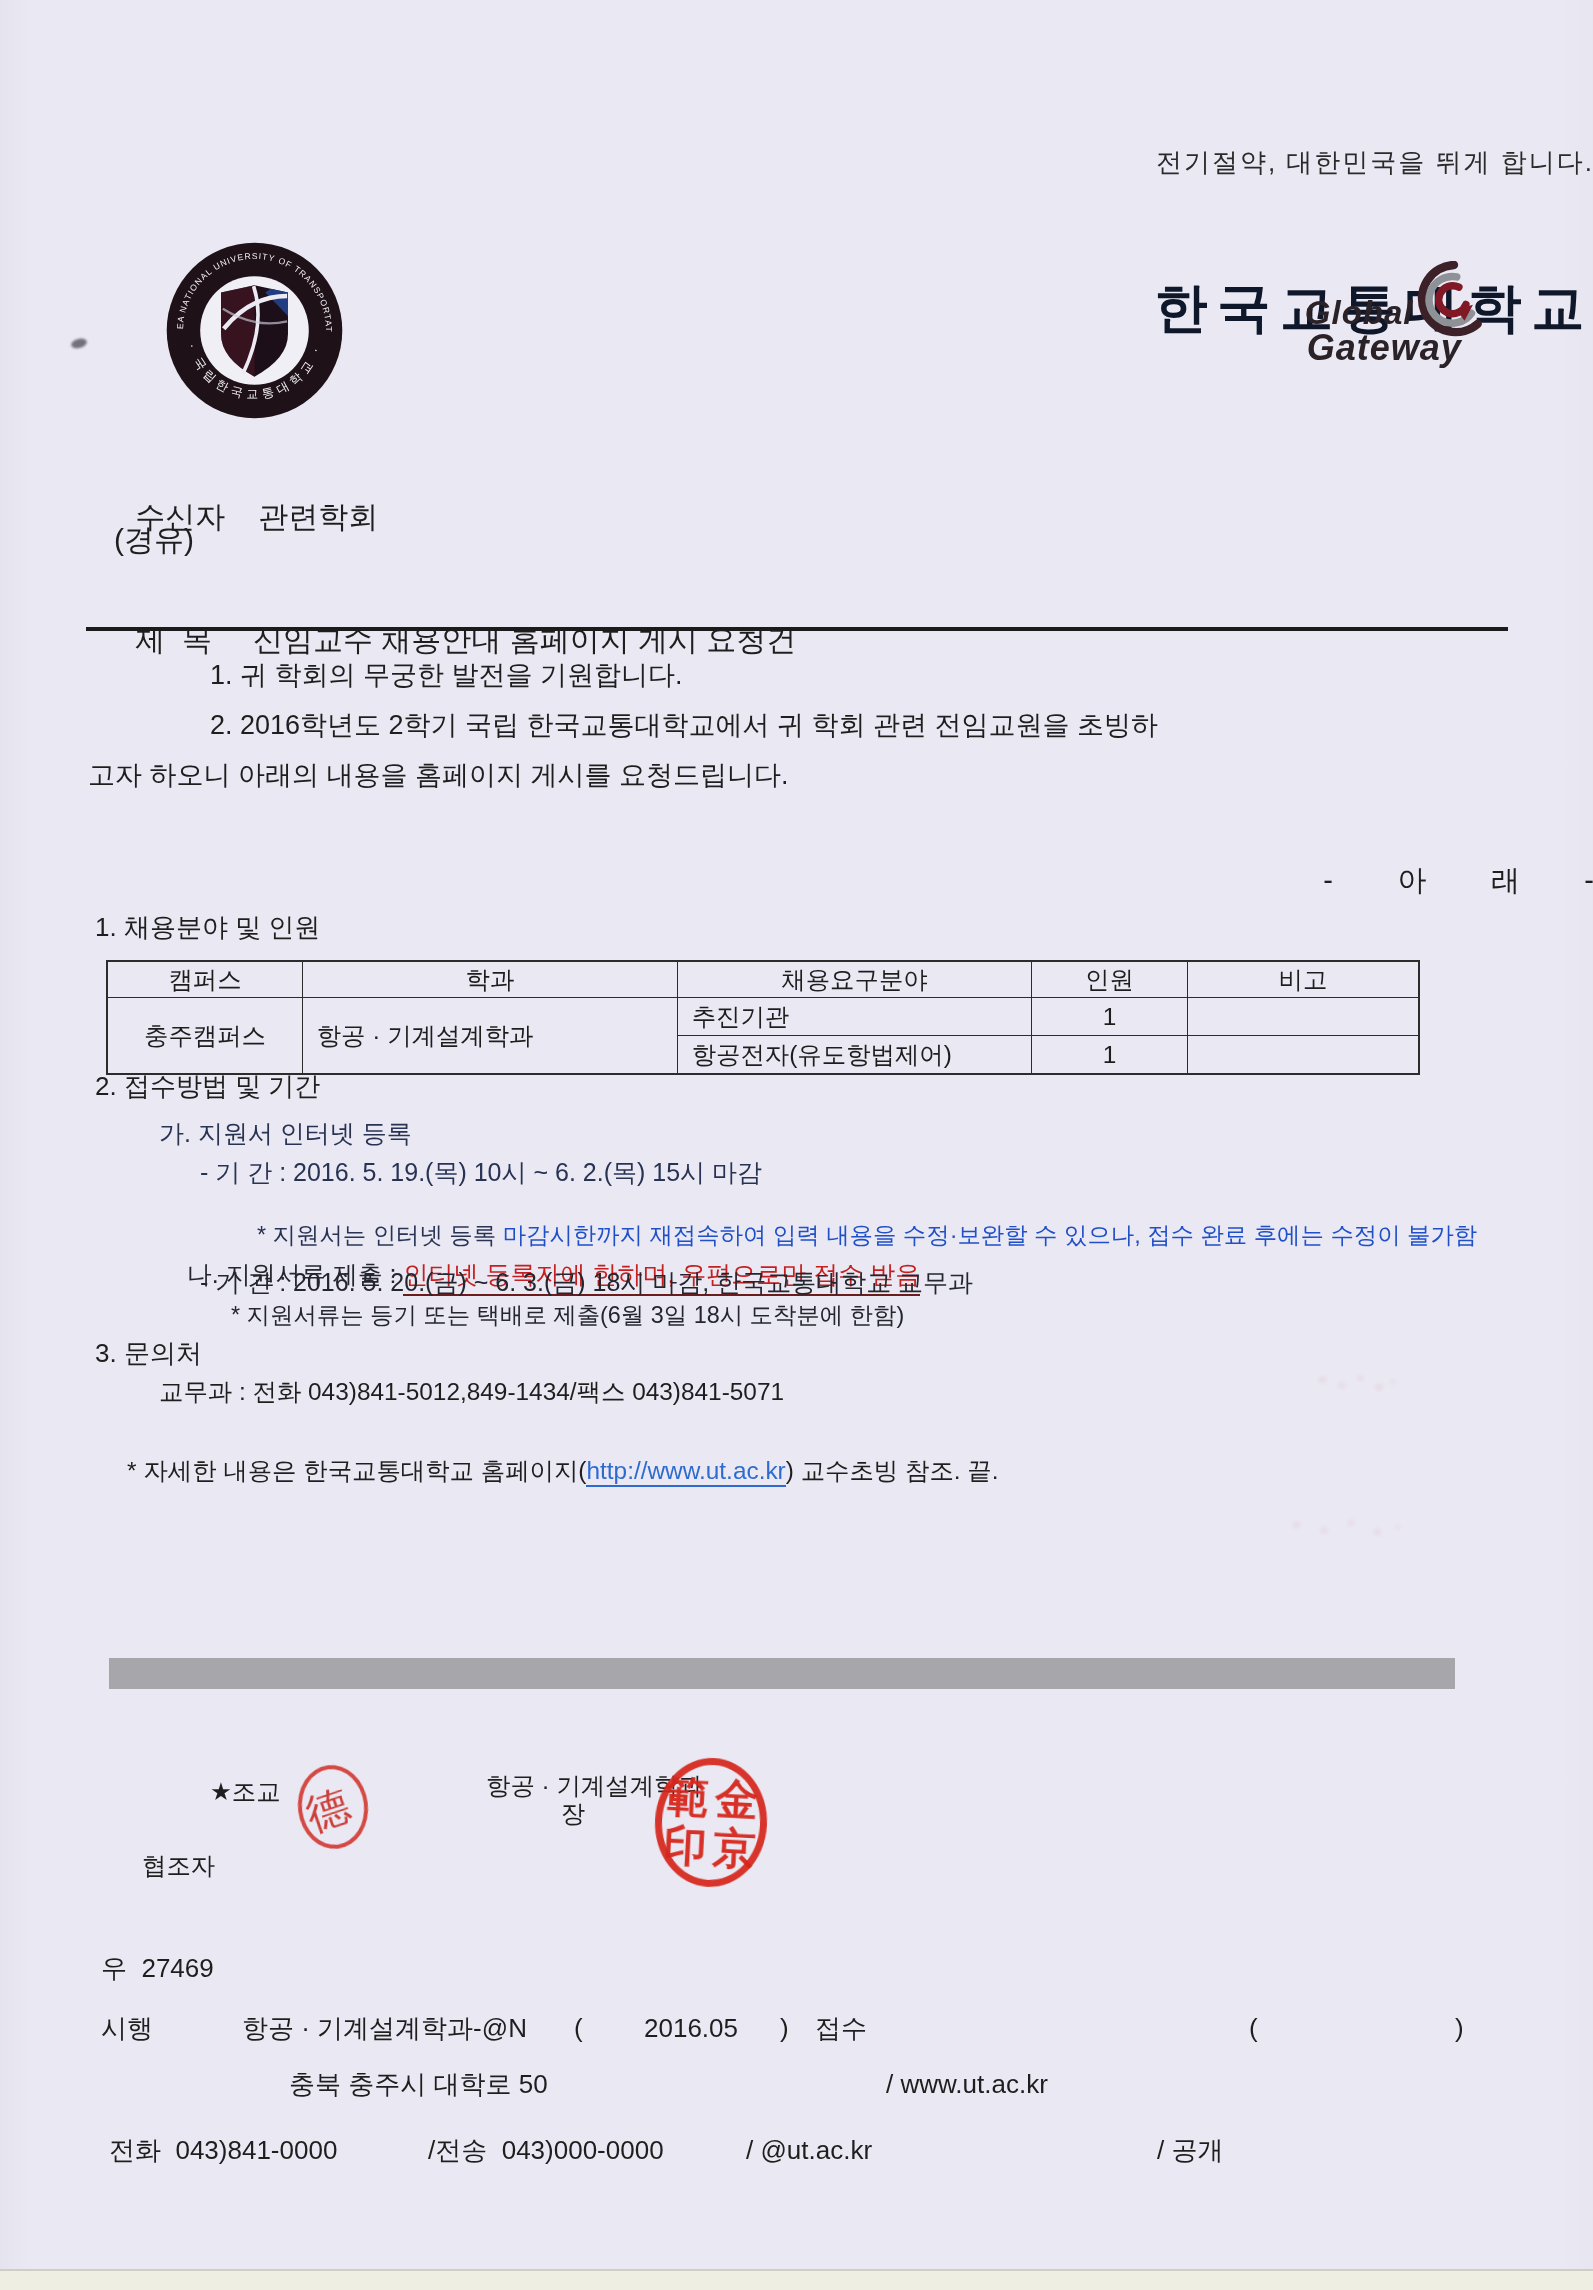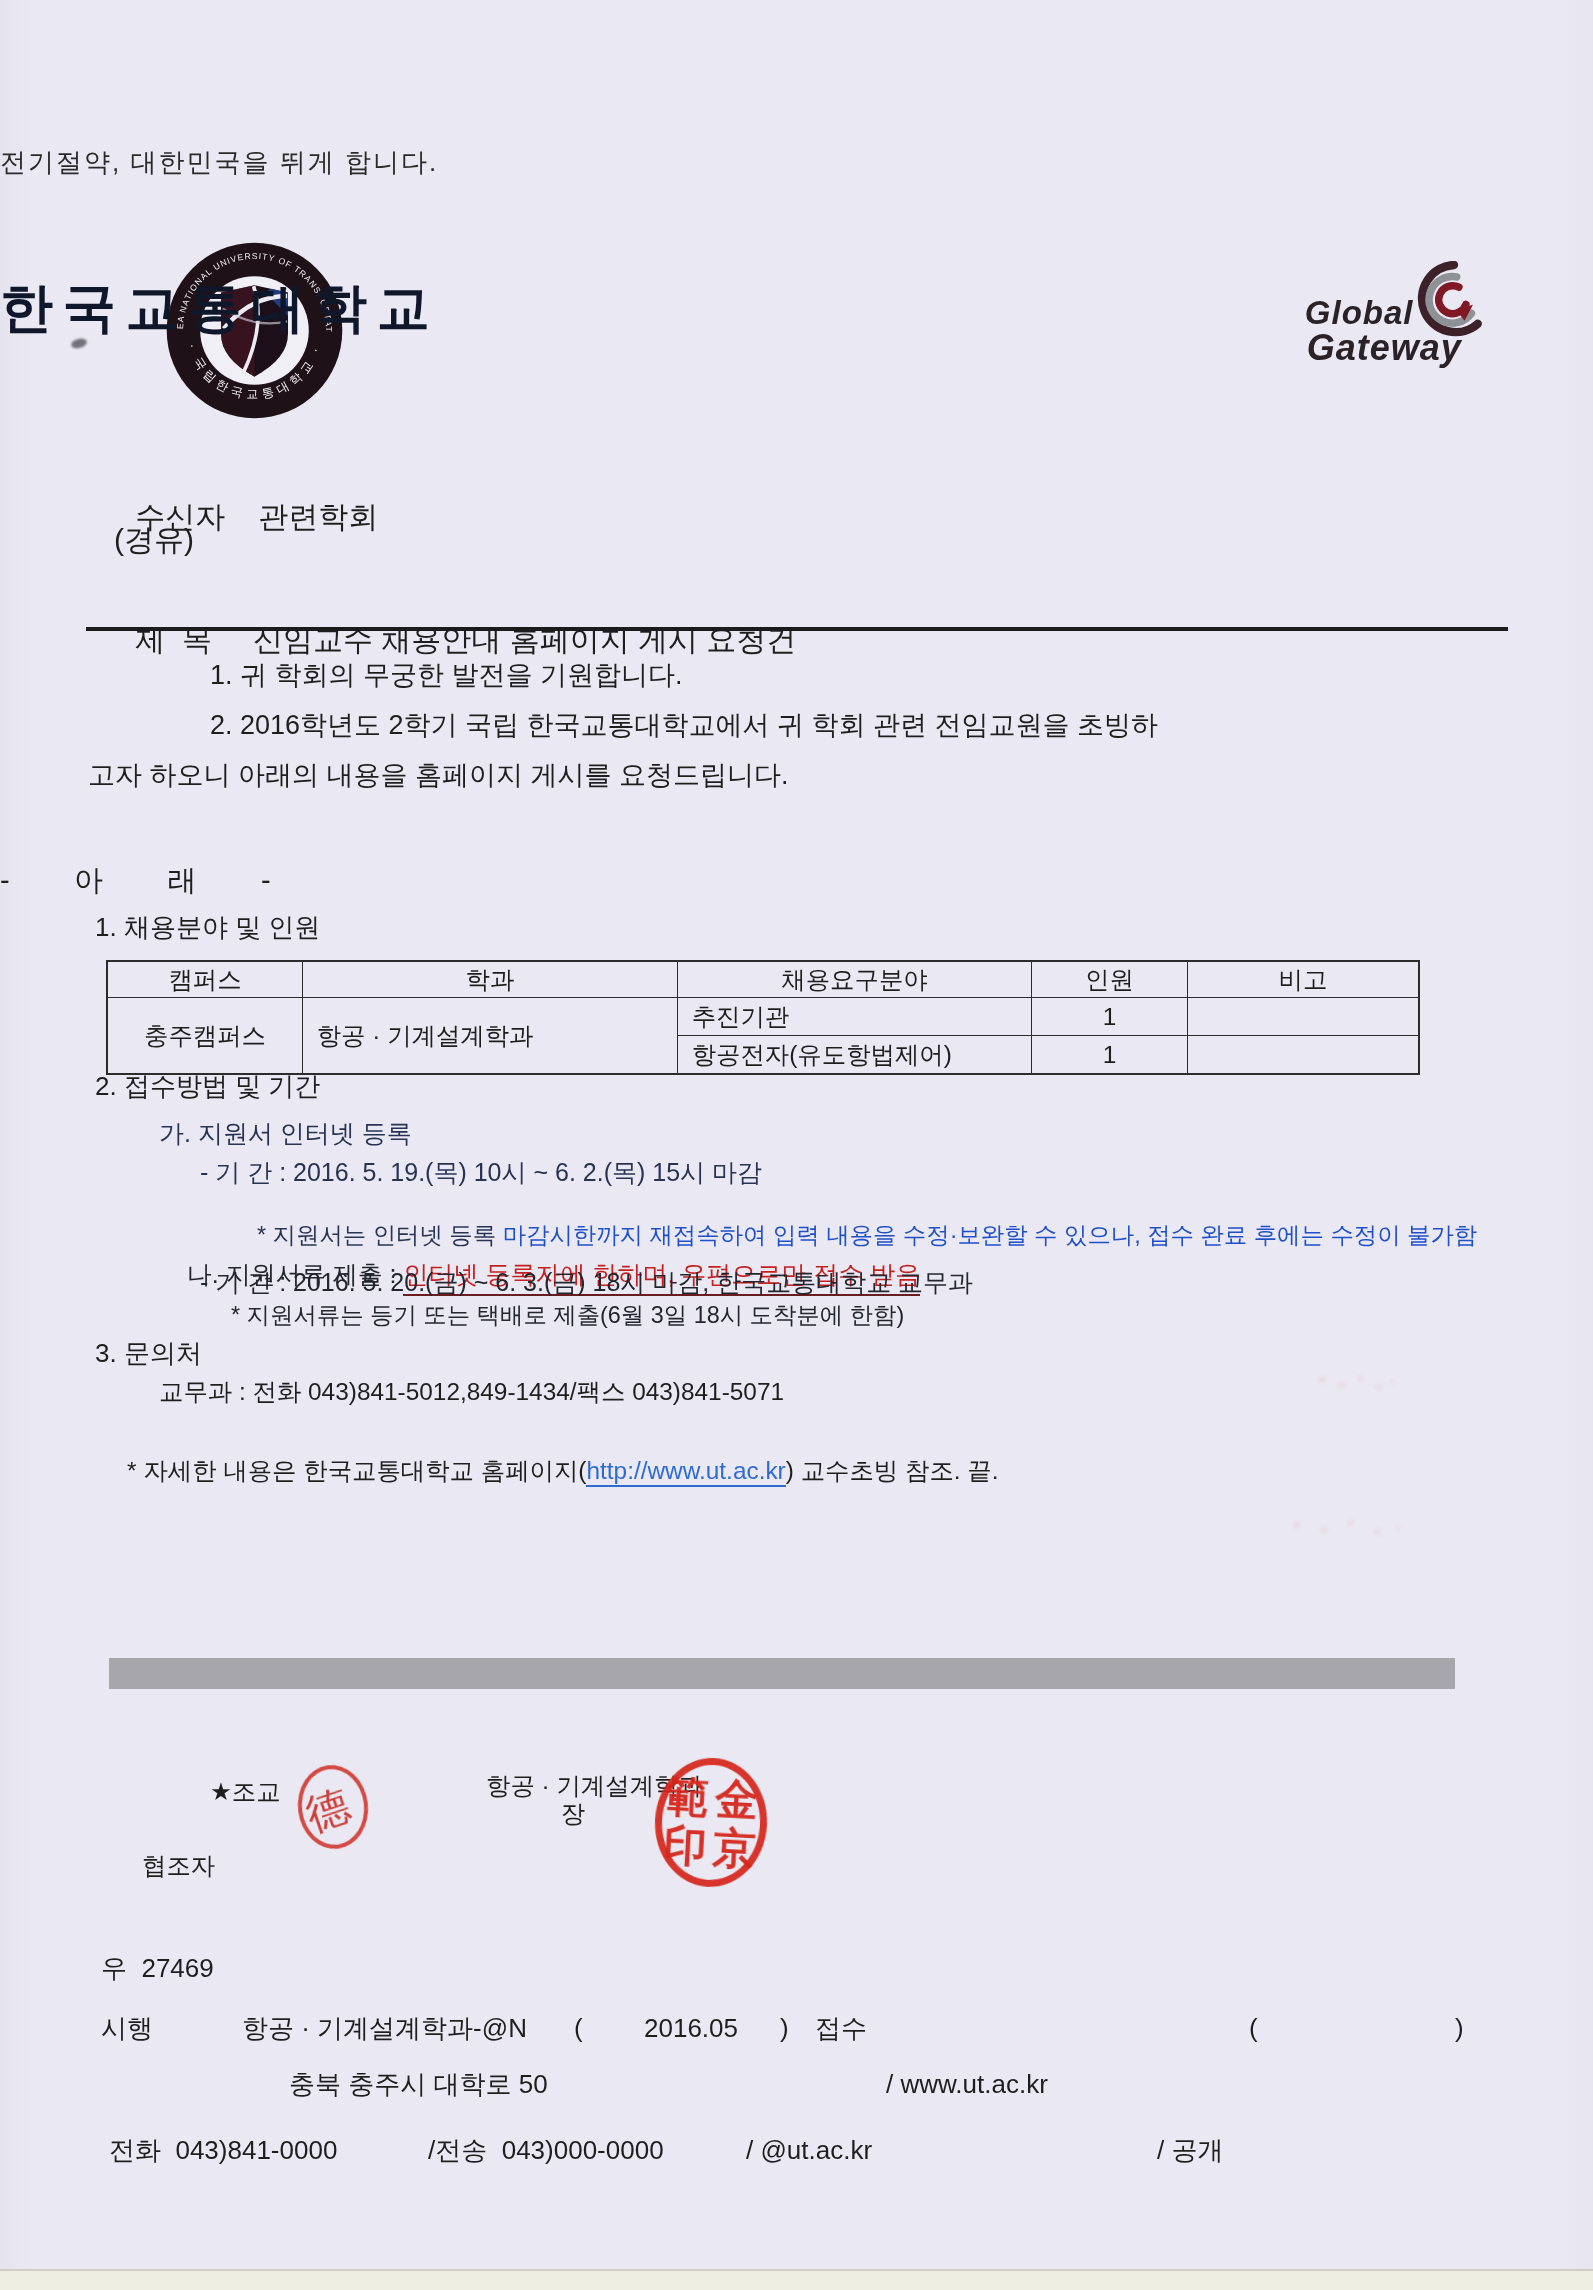--- a/index.html
+++ b/index.html
@@ -2,21 +2,21 @@
 <html><head>
 <meta charset="utf-8">
 <style>
   html,body{margin:0;padding:0;background:#efeee3;}
   .page{position:relative;width:1594px;height:2291px;background:#efeee3;overflow:hidden;
         font-family:"Liberation Sans","DejaVu Sans",sans-serif;color:#1e1e1e;}
   .paper{position:absolute;left:0;top:0;width:1594px;height:2269px;
          background:linear-gradient(90deg,#e4e3ee 0,#eae9f3 29px,#eae9f3 1560px,#e6e5f0 1594px);
          border-bottom:2px solid #cfcdc6;}
   .abs{position:absolute;white-space:pre;line-height:1.25;}
-  .center{left:0;width:1594px;text-align:left;}
+  .center{left:0;width:1594px;text-align:right;}
   .fs25{font-size:24.4px;} .fs26{font-size:25px;} .fs27{font-size:26px;} .fs28{font-size:27px;} .fs31{font-size:30px;}
   .slogan{font-size:26px;letter-spacing:2px;color:#2a2a2a;}
   .title{font-size:53px;font-weight:700;letter-spacing:9.8px;color:#0f172a;}
   .subject-underline{position:absolute;left:86px;top:627px;width:1422px;height:3.9px;background:#1b1b1b;}
   .navy{color:#283354;}
   .blue{color:#2050c8;}
   .darkline{color:#23262e;}
   .red{color:#c52020;}
   .redline{border-bottom:2.9px solid #6b1d1d;padding-bottom:6px;}
   .url{color:#2d6bd0;border-bottom:2px solid #2d6bd0;padding-bottom:1px;cursor:pointer;}

